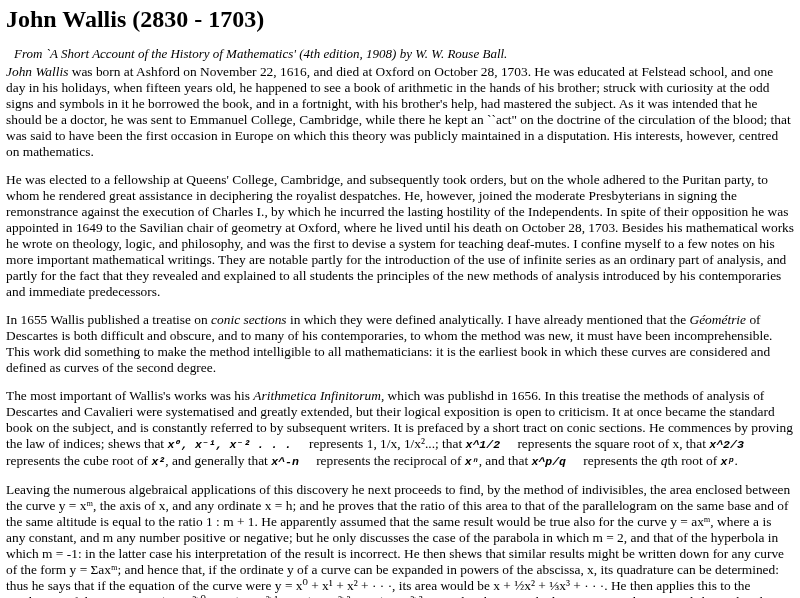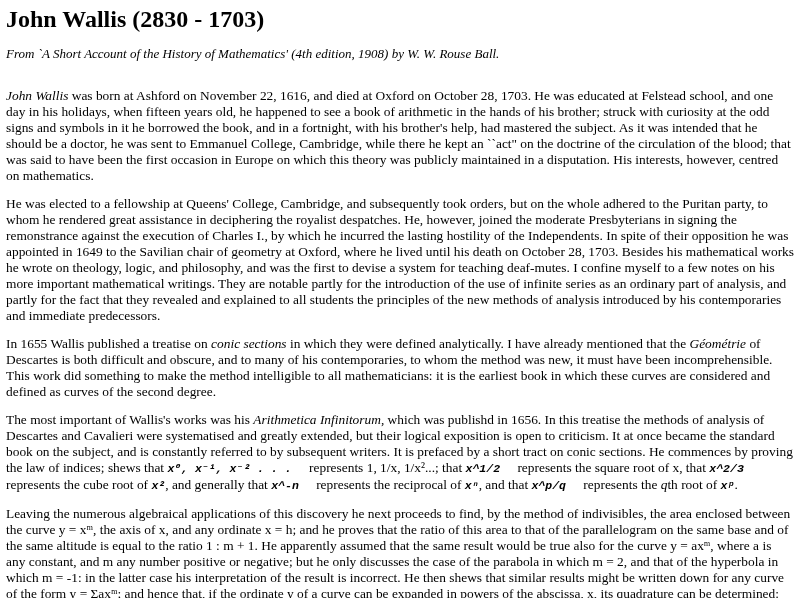--- a/index.html
+++ b/index.html
@@ -6,23 +6,23 @@
   body {
     width: 800px; height: 598px; overflow: hidden;
     font-family: "Liberation Serif", "DejaVu Serif", serif;
     color: #000; font-size: 13.4px; line-height: 16px;
   }
   .page { padding: 0 6px 0 6px; }
   h1 {
     font-family: "Liberation Serif", serif;
     font-size: 24px; font-weight: bold; margin: 0; padding-top: 6px; line-height: 26px;
   }
-  .source { font-style: italic; margin: 14px 0 0 0; font-size: 13px; }
+  .source { font-style: italic; margin: 14px 0 0 8px; font-size: 13px; }
   p { margin: 12px 0 0 0; }
-  p.first { margin-top: 26px; }
+  p.first { margin-top: 2px; }
   .m { font-family: Liberation Mono, monospace; font-style: italic; font-weight: bold; font-size: 11.5px; }
   .gap { display: inline-block; width: 14px; }
 </style>
 </head>
 <body>
 
 <div class="page">
   <h1>John Wallis (2830 - 1703)</h1>
   <p class="source">From `A Short Account of the History of Mathematics' (4th edition, 1908) by W. W. Rouse Ball.</p>
 

